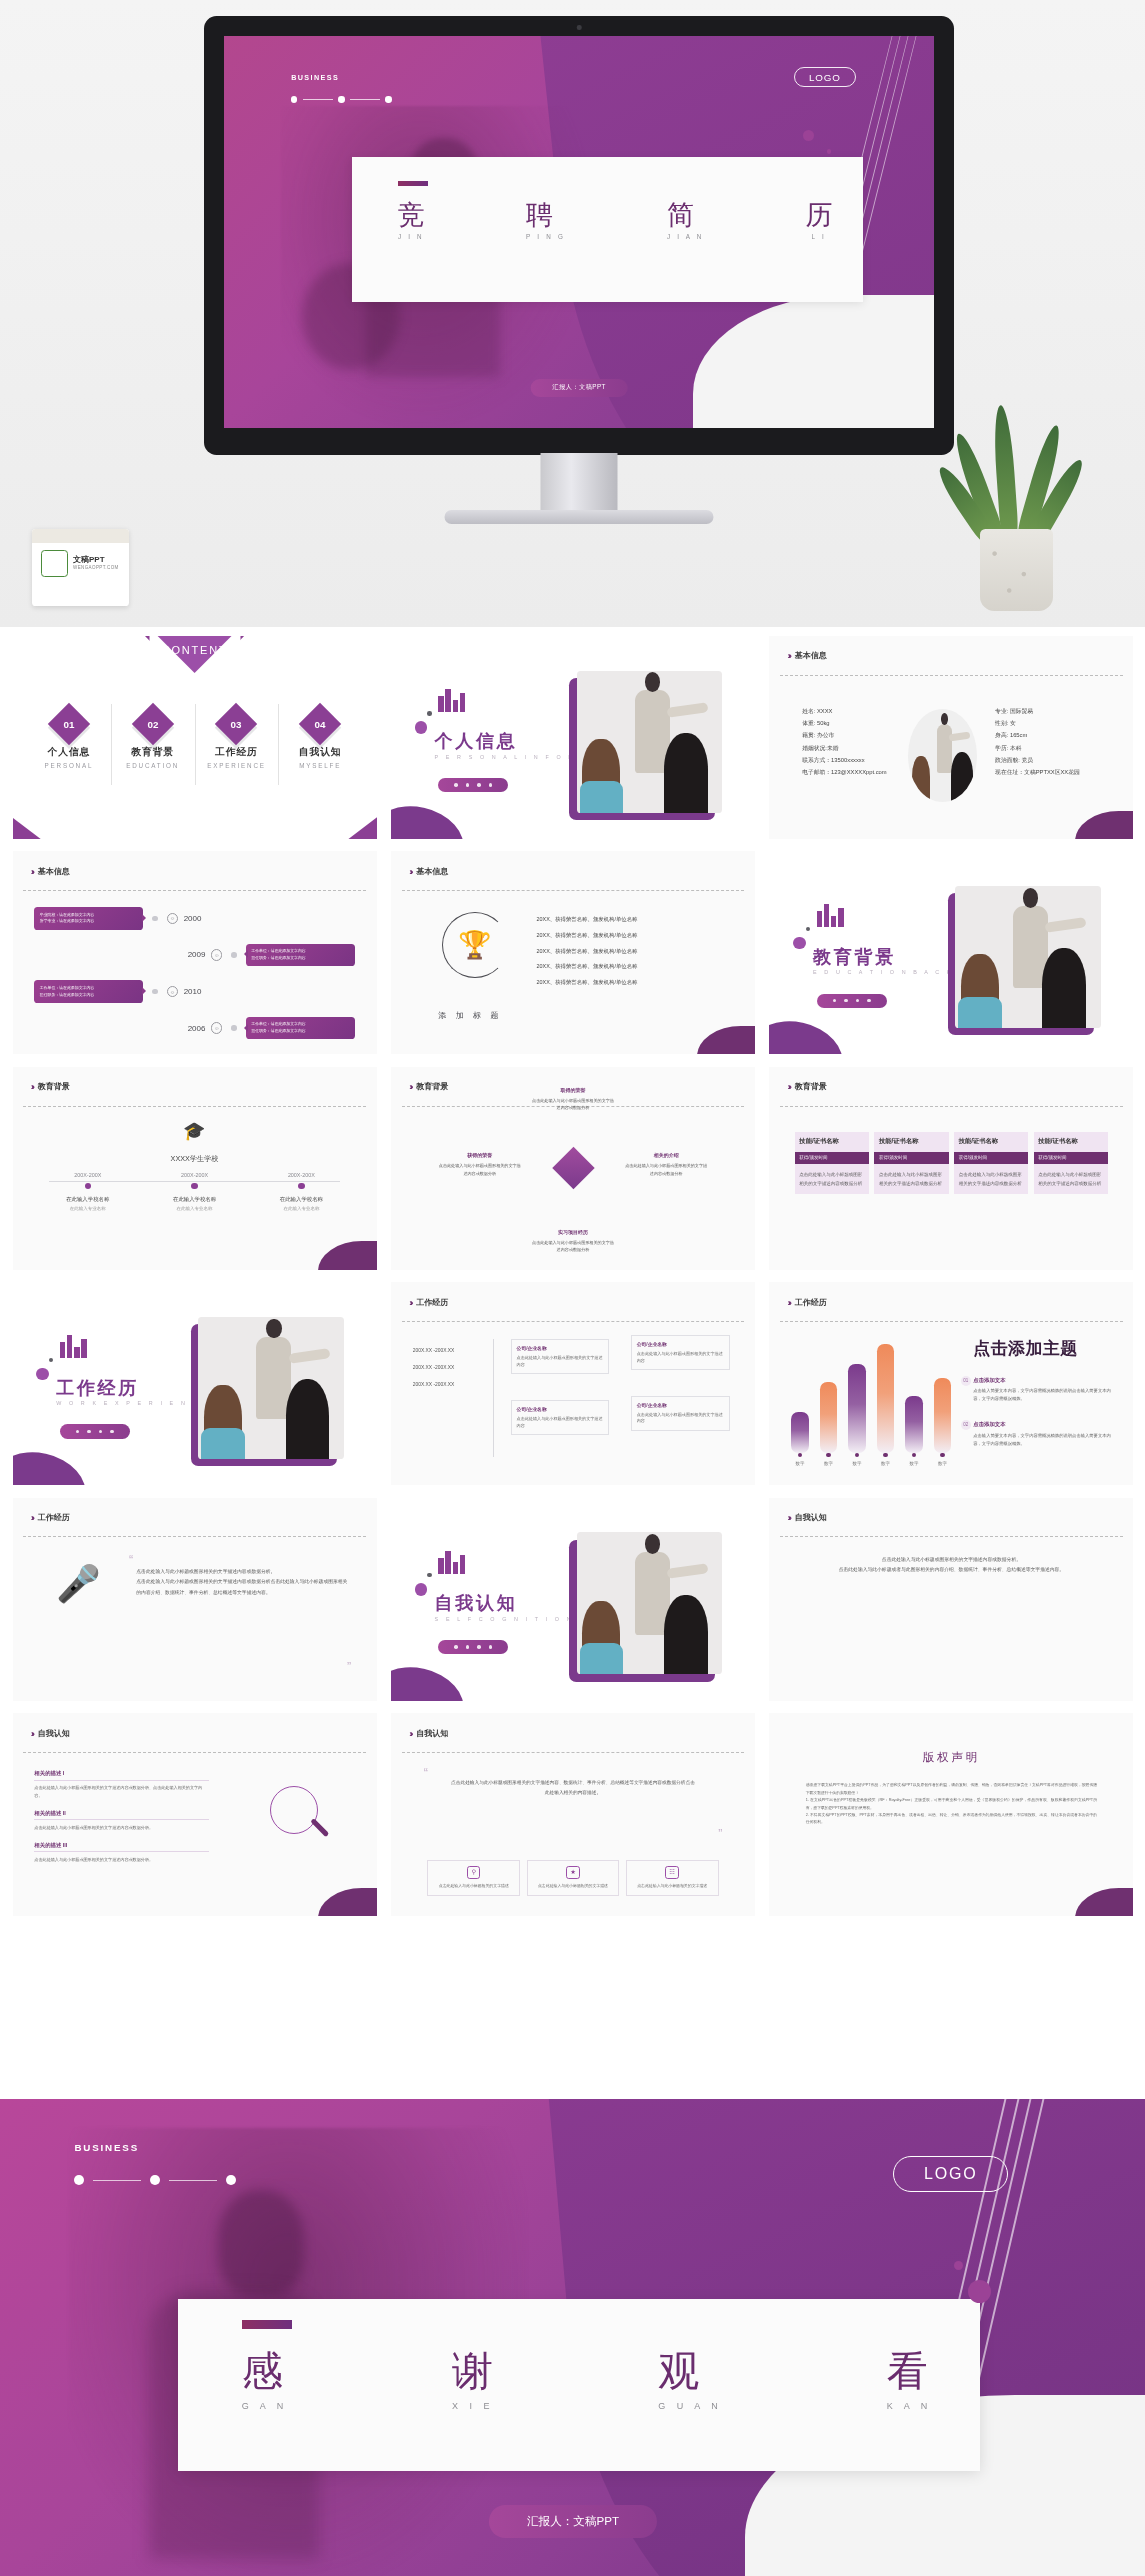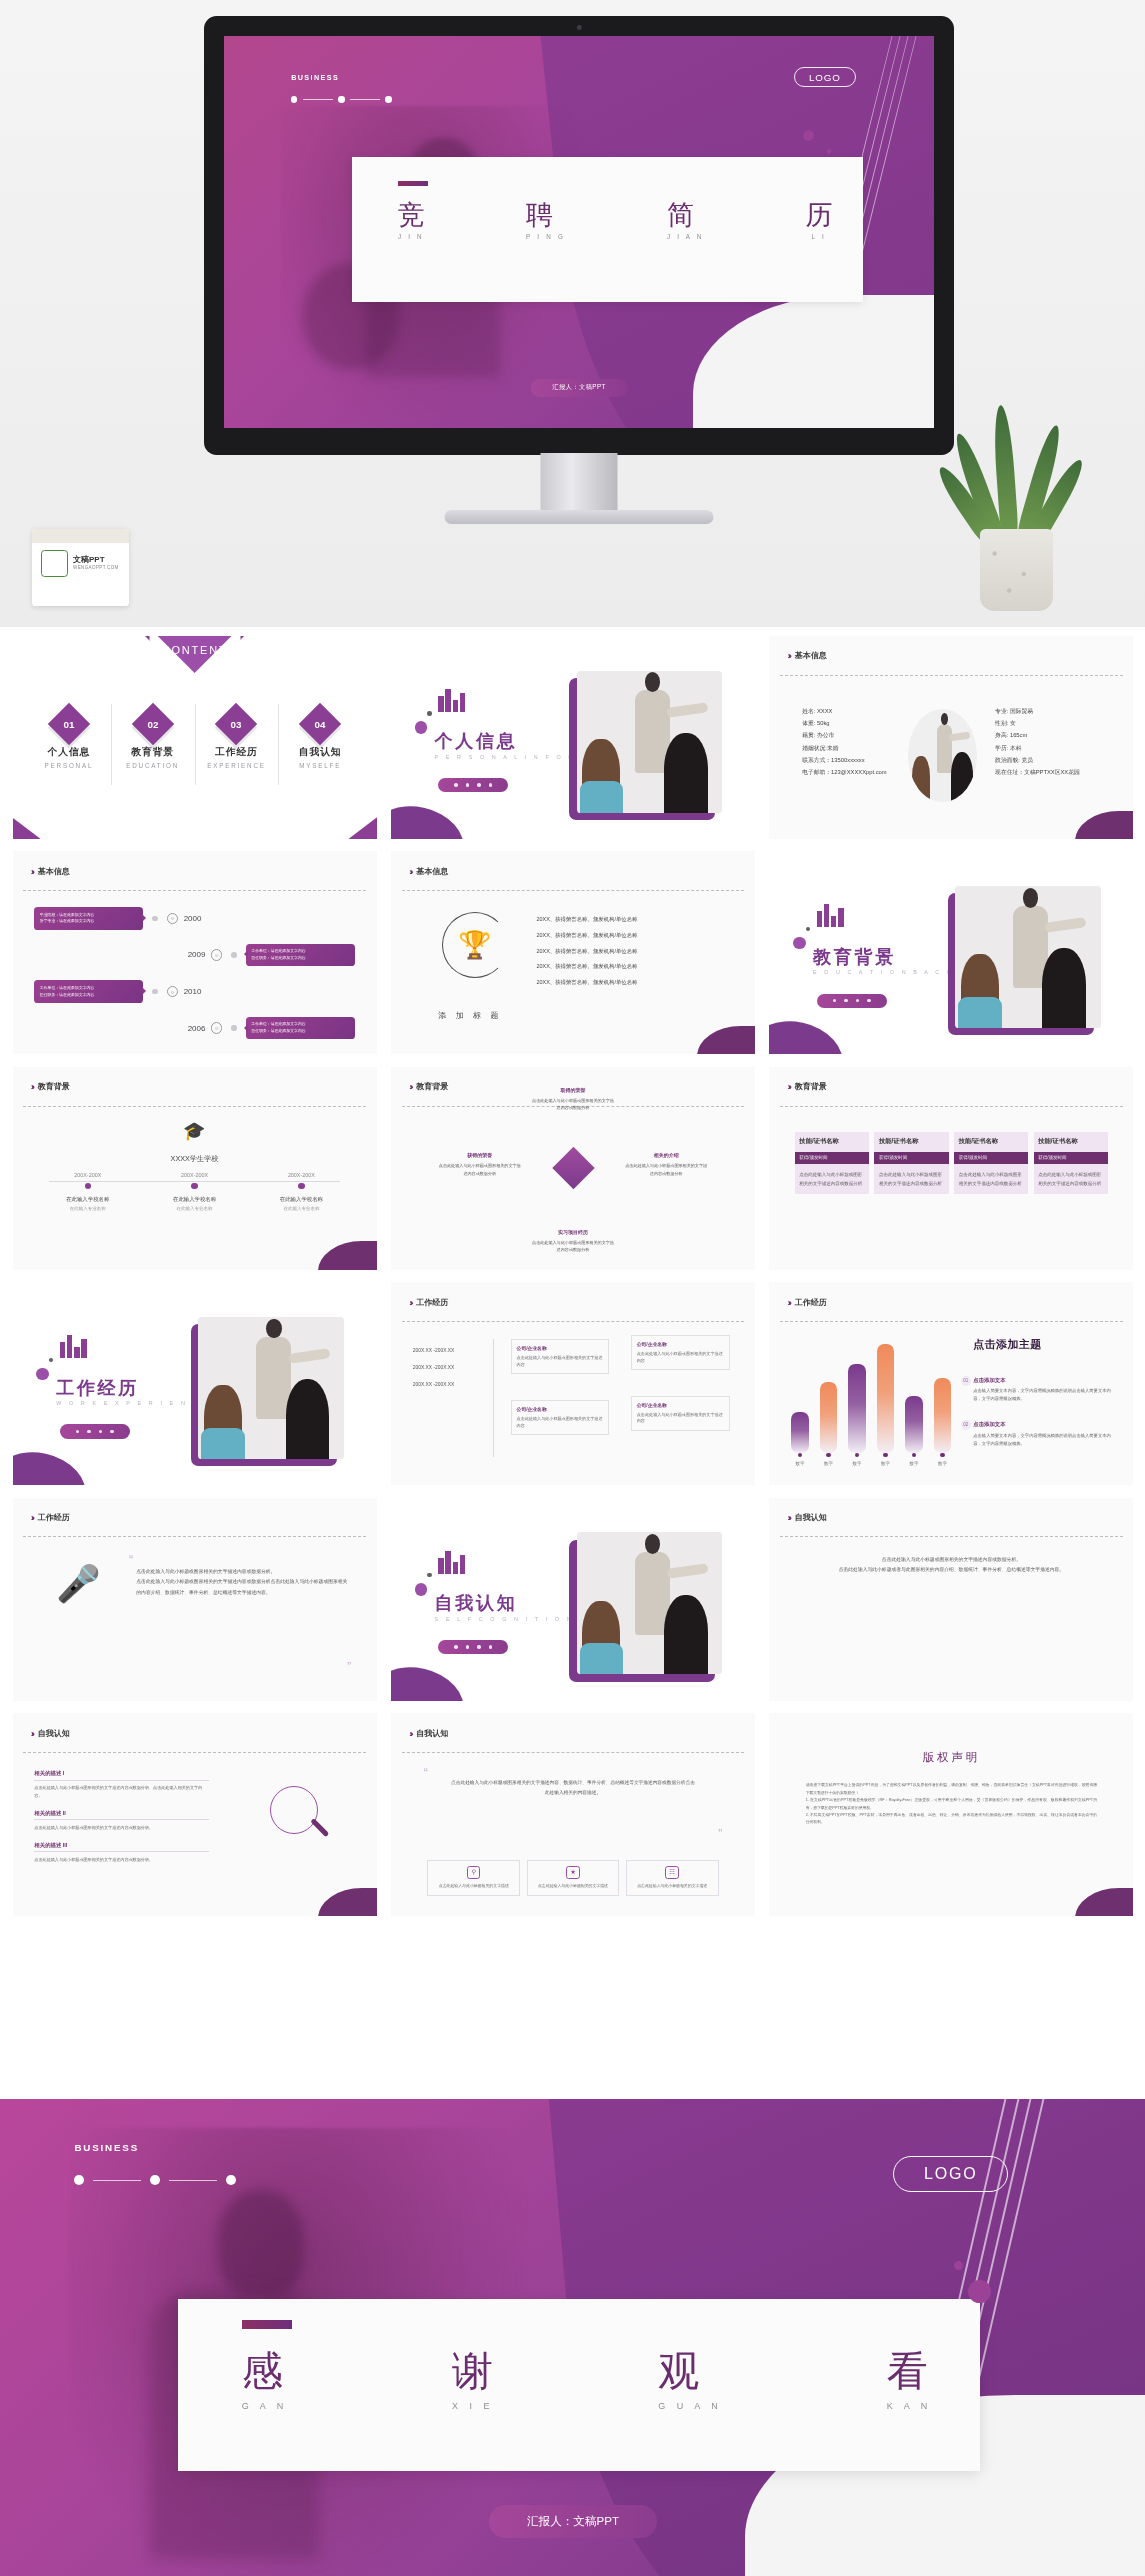--- a/index.html
+++ b/index.html
@@ -158,21 +158,21 @@
   .ex-v{position:absolute;left:28%;top:28%;bottom:14%;border-left:0.9px solid #d9d9de;}
   .ex-b{position:absolute;border:0.9px solid #e0e0e5;font-size:4.1px;color:#666;padding:4.5px;line-height:1.7;}
   .ex-b b{display:block;color:#6f3070;font-size:4.8px;margin-bottom:1.8px;}
 
   
   .bc{position:absolute;left:6%;top:28%;width:44%;height:56%;display:flex;align-items:flex-end;justify-content:space-between;}
   .bar{width:11%;border-radius:7.2px 7.2px 7.2px 7.2px;}
   .bc-ax{position:absolute;left:6%;width:44%;top:84%;display:flex;justify-content:space-between;}
   .bc-ax span{width:11%;text-align:center;font-size:4.5px;color:#777;}
   .bc-ax i{display:block;width:4.5px;height:4.5px;border-radius:50%;background:#6f3070;margin:0 auto 3.6px;}
-  .bc-title{position:absolute;left:56%;top:27%;font-size:11px;color:#3a2040;font-weight:700;letter-spacing:0.4px;}
+  .bc-title{position:absolute;left:56%;top:27%;font-size:17px;color:#3a2040;font-weight:700;letter-spacing:0.4px;}
   .bc-item{position:absolute;left:56%;width:40%;font-size:4.3px;color:#666;line-height:1.8;}
   .bc-item b{display:block;color:#6f3070;font-size:5.4px;margin-bottom:1.8px;}
   .bc-item em{position:absolute;left:-12.5px;top:0;width:9.8px;height:9.8px;border-radius:50%;background:#f1e9f3;color:#9a6aa0;font-style:normal;font-size:4.5px;text-align:center;line-height:9.8px;}
 
   
   .mic{position:absolute;left:12%;top:32%;font-size:36px;color:#8b3f94;}
   .mic-tx{position:absolute;left:34%;right:8%;top:34%;font-size:4.8px;color:#555;line-height:2.2;}
   .quote{position:absolute;font-size:12.5px;color:#c9b5cd;}
 
   

